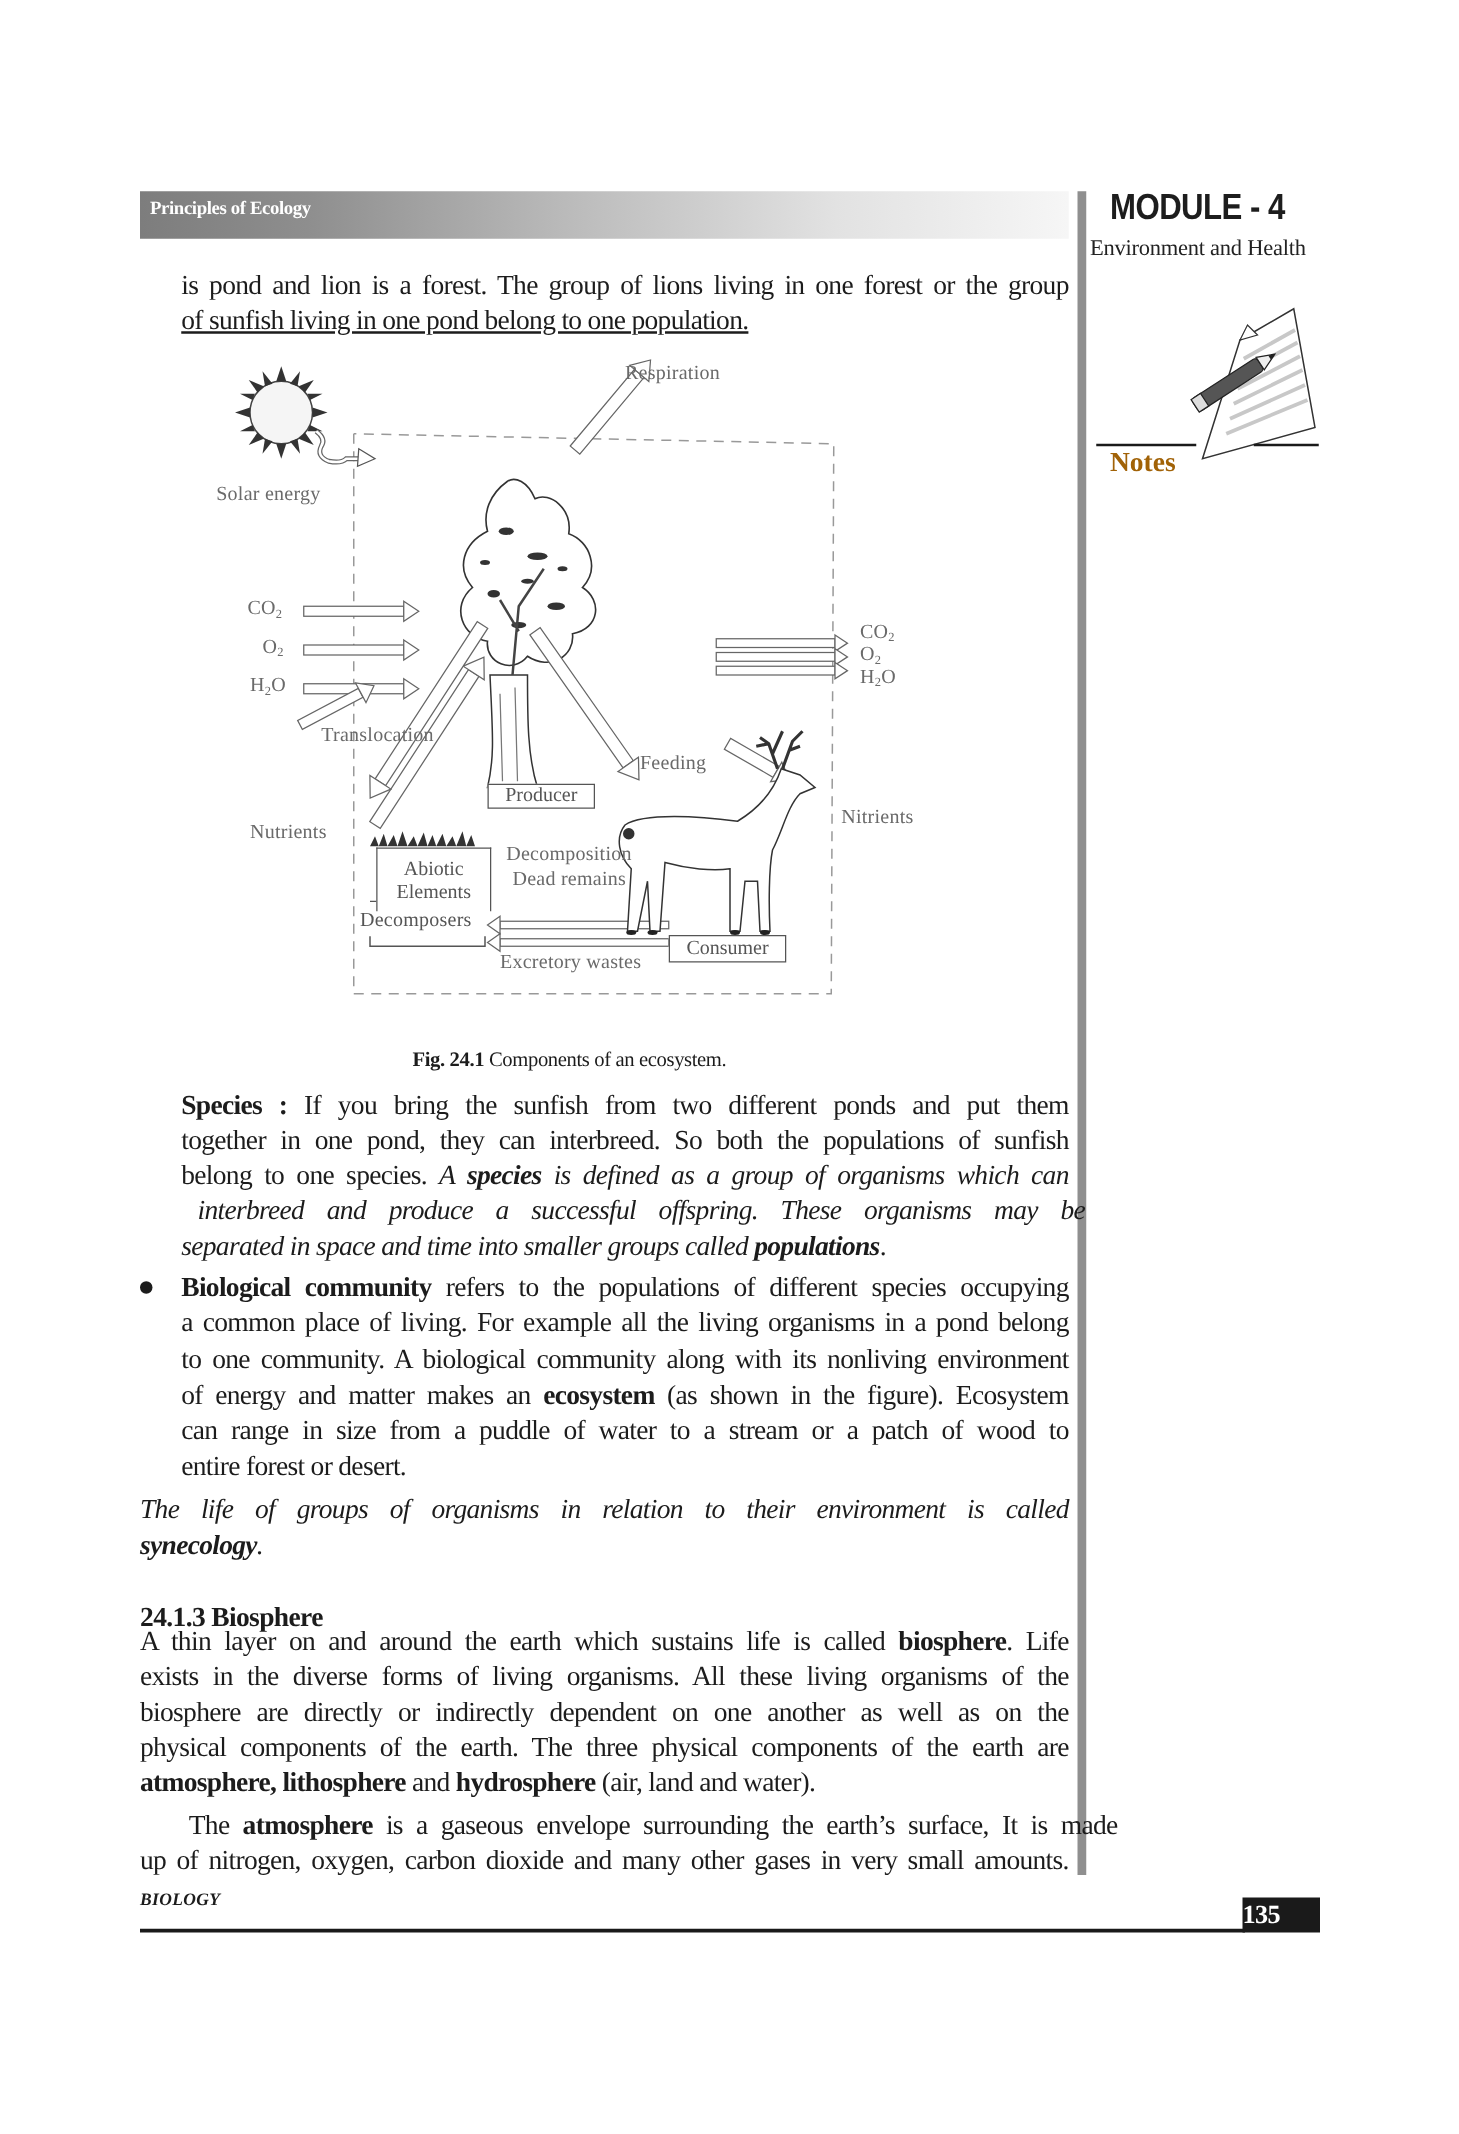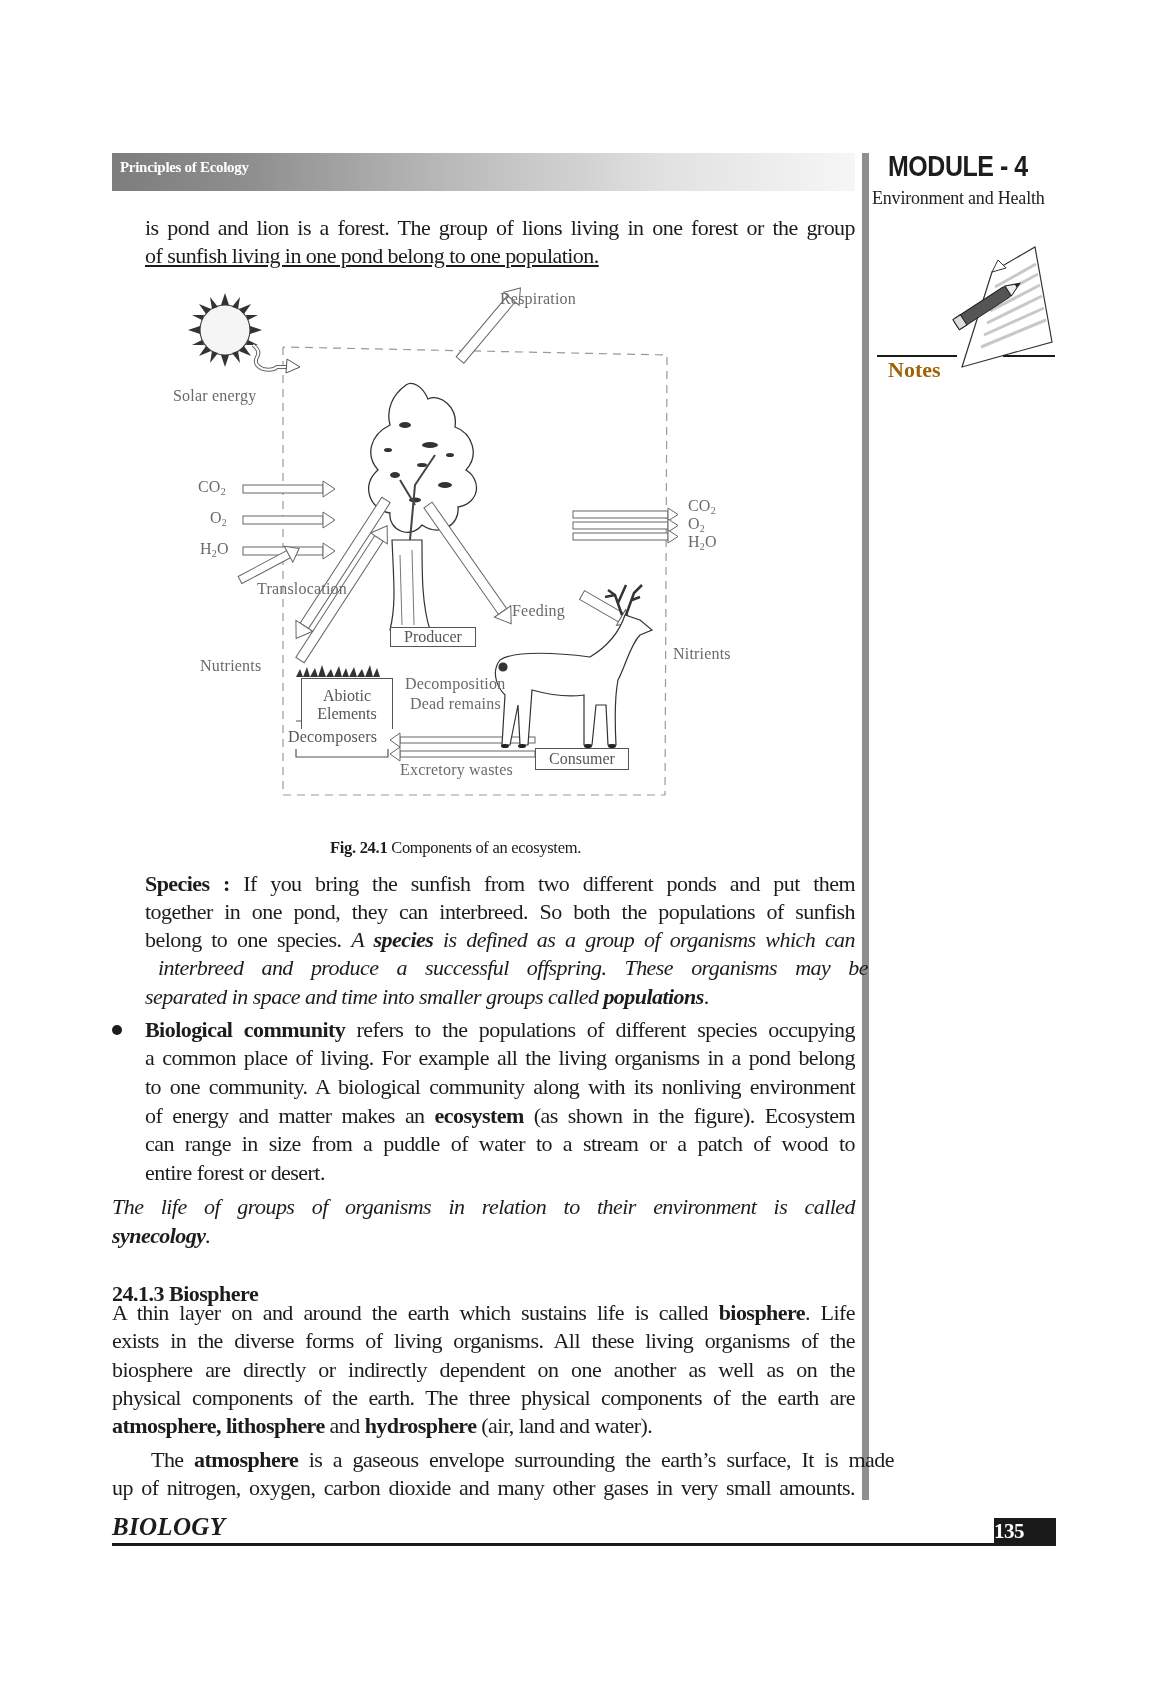--- a/index.html
+++ b/index.html
@@ -28,21 +28,21 @@
   .line { position: absolute; font-size: 22px; line-height: 28px; white-space: nowrap;
     text-align: justify; text-align-last: justify; letter-spacing: -0.55px; word-spacing: 0px; }
   .line.last { text-align-last: left; }
   .line b { font-weight: bold; }
   .line i { font-style: italic; }
   .bullet { position: absolute; left: 112px; width: 10px; height: 10px; border-radius: 50%; background: #1c1c1c; }
   .heading { position: absolute; left: 112px; font-weight: bold; font-size: 22px; letter-spacing: -0.5px; }
   .caption { position: absolute; left: 330px; font-size: 16.5px; letter-spacing: -0.3px; }
 
   
-  .footer-label { left: 112px; top: 1513px; font-weight: bold; font-style: italic; font-size: 25px; letter-spacing: 0.3px; }
+  .footer-label { left: 112px; top: 1513px; font-weight: bold; font-style: italic; font-size: 14px; letter-spacing: 0.3px; }
   .footer-rule { left: 112px; top: 1543px; width: 884px; height: 3px; background: #1a1a1a; }
   .page-box { left: 994px; top: 1518px; width: 62px; height: 28px; background: #1a1a1a; color: #fff;
     font-weight: bold; font-size: 21px; text-align: left; line-height: 26px; letter-spacing: -0.5px; }
 
   
   .diagram { left: 160px; top: 285px; width: 600px; height: 530px; }
   .dlabel { position: absolute; font-size: 16px; color: #6a6a6a; letter-spacing: 0.2px; white-space: nowrap; }
   .dlabel sub { font-size: 10px; vertical-align: -3px; }
   .dbox { position: absolute; border: 1.5px solid #555; background: #fff; font-size: 16px; color: #555; text-align: center; }
 </style>

